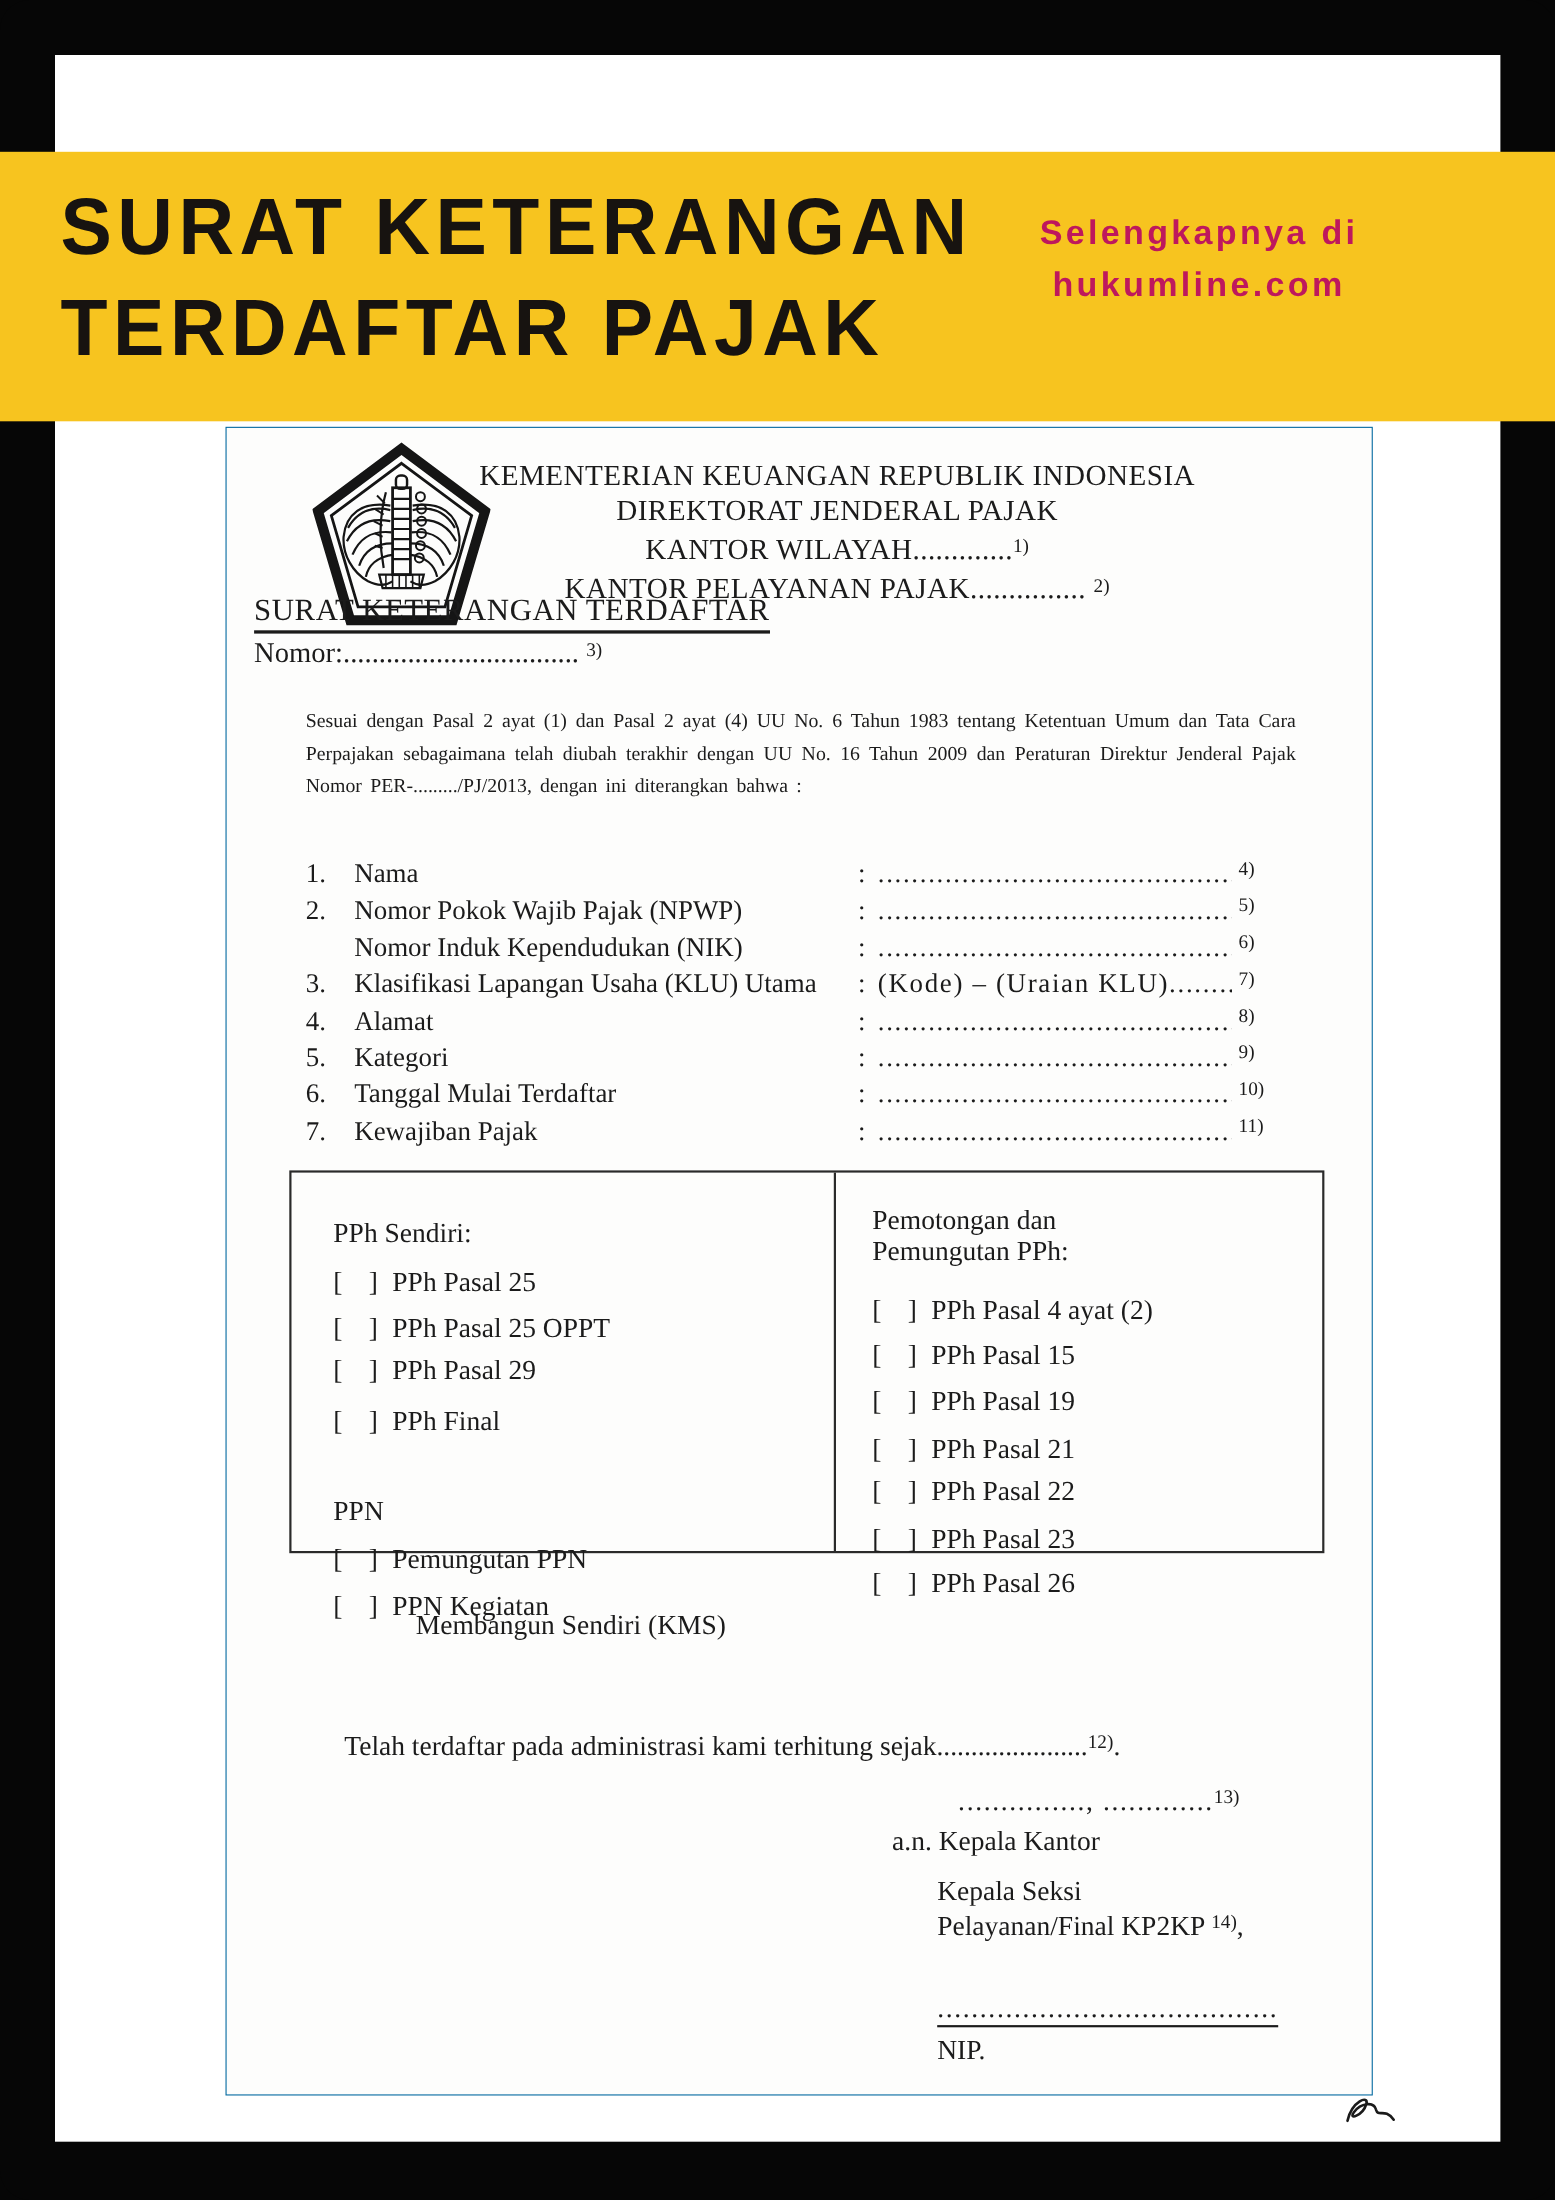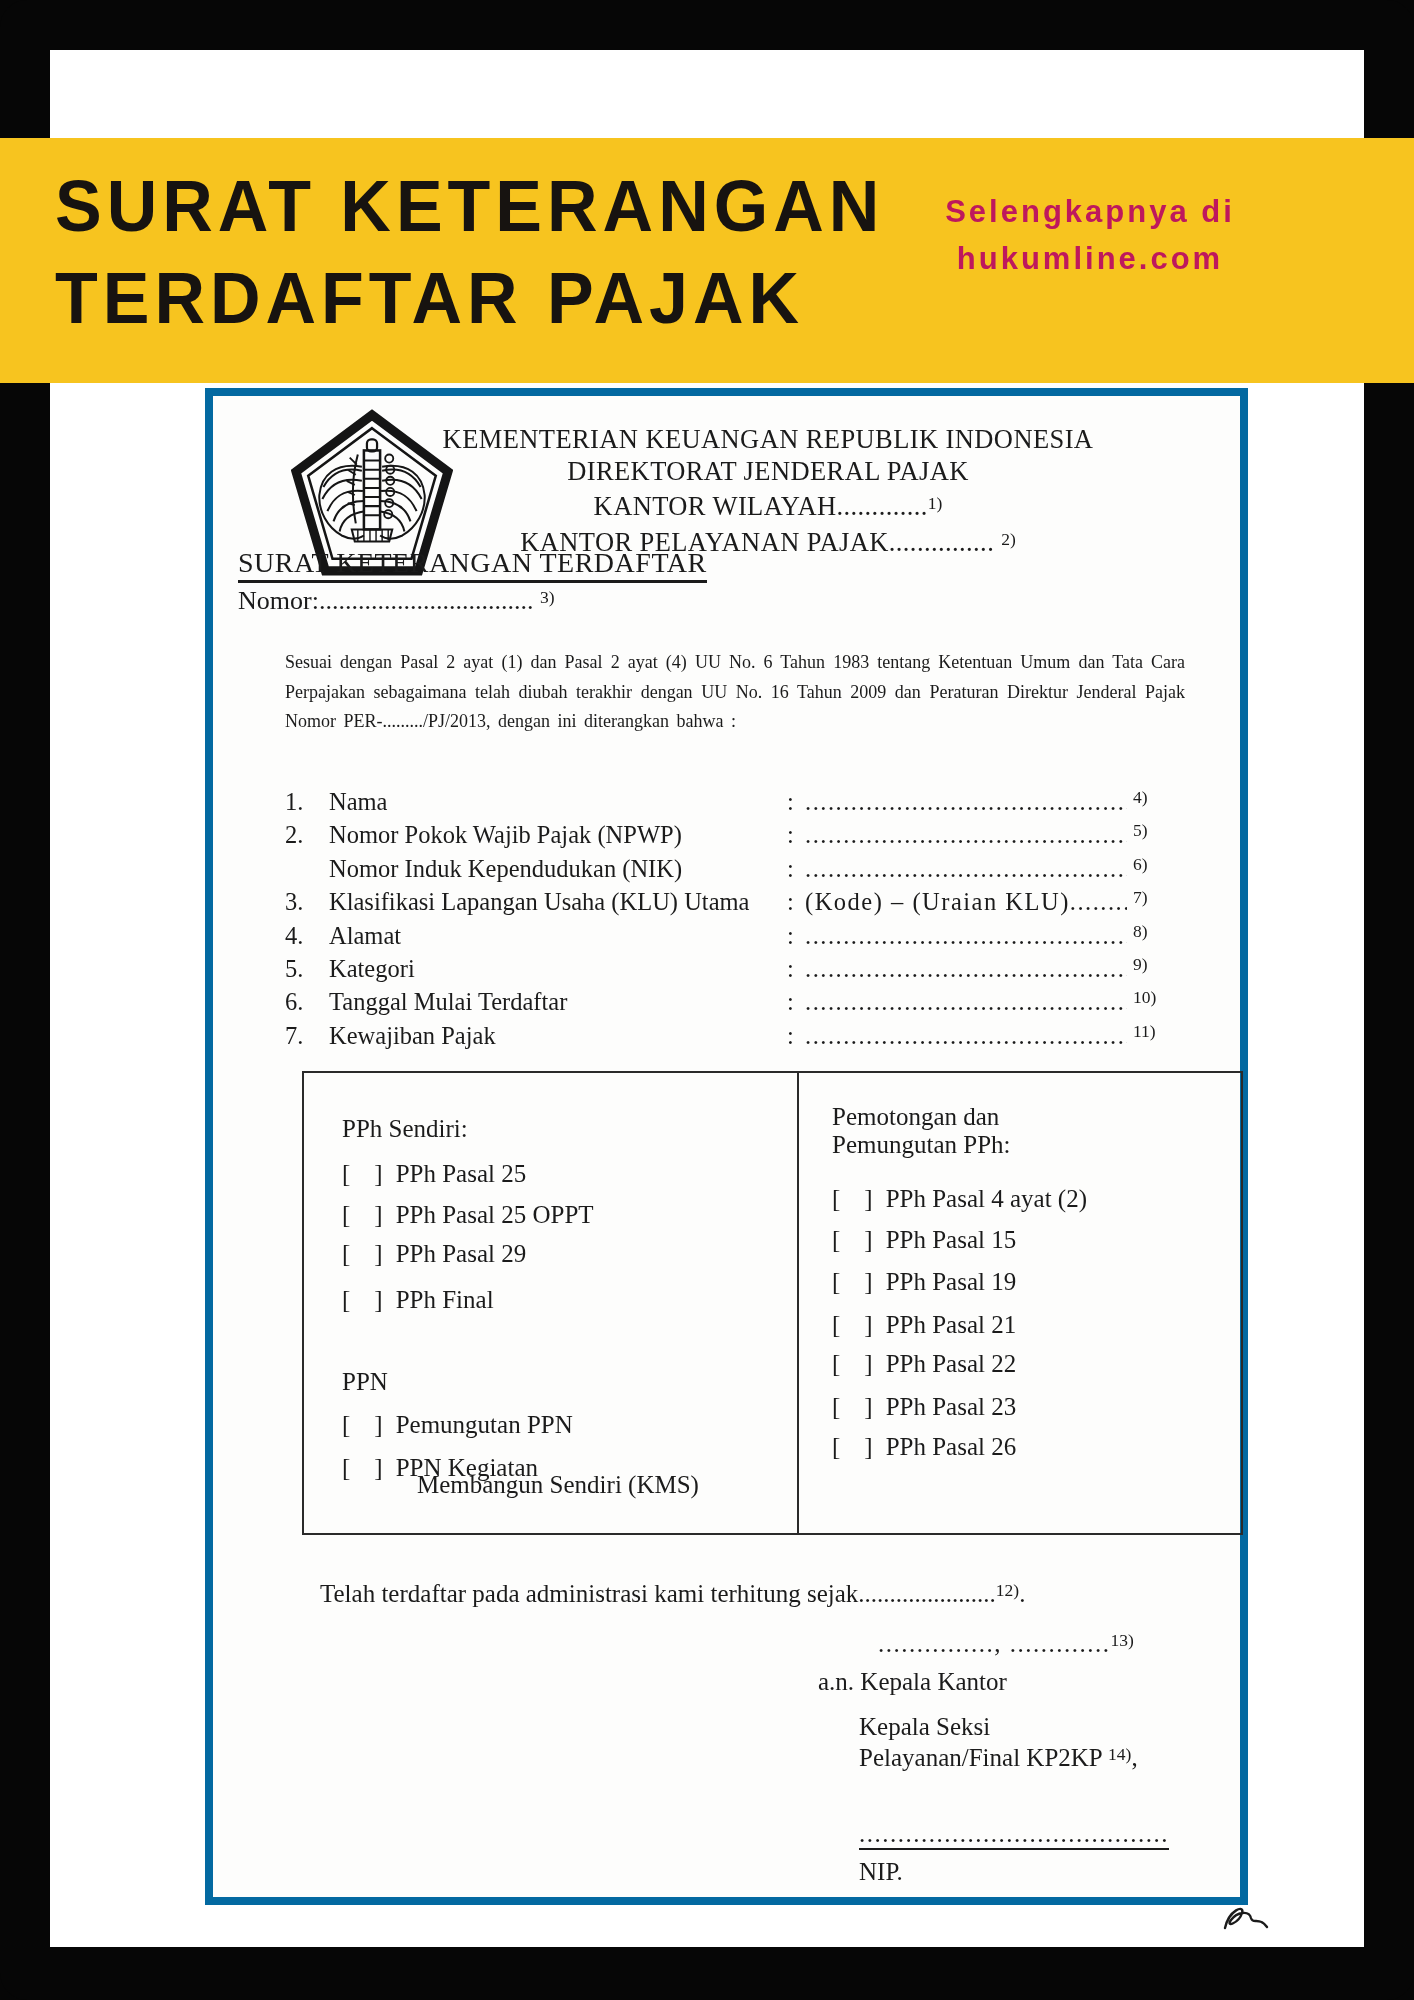--- a/index.html
+++ b/index.html
@@ -11,41 +11,41 @@
   .banner{position:absolute;left:0;top:138px;width:1414px;height:245px;}
   .banner-title{position:absolute;left:55px;top:20px;width:900px;
                 font-family:"Liberation Sans",sans-serif;font-weight:800;
                 font-size:70px;line-height:92px;letter-spacing:5px;}
   .banner-title span{display:block;transform:scaleY(1.04);transform-origin:left top;}
   .banner-promo{position:absolute;left:925px;top:50px;width:330px;text-align:center;
                 font-family:"Liberation Sans",sans-serif;font-weight:700;
                 font-size:31px;line-height:47px;letter-spacing:3px;}
   
   .doc{position:absolute;left:205px;top:388px;width:1043px;height:1517px;background:#fdfdfc;
-       border:8px solid #0369a1;box-sizing:border-box;font-size:24.5px;}
+       border:1px solid #0369a1;box-sizing:border-box;font-size:24.5px;}
   .logo{position:absolute;left:78px;top:12px;width:162px;height:176px;}
   .doc-header{position:absolute;left:110px;top:27px;width:890px;text-align:center;
               font-size:26.5px;line-height:32.2px;letter-spacing:0.4px;}
   .doc-titleblock{position:absolute;left:0;top:151px;width:100%;padding-left:25px;}
   .doc-title{display:inline-block;font-size:28px;border-bottom:3px solid #1b1b1b;padding-bottom:1px;letter-spacing:0.5px;}
   .doc-nomor{margin-top:3px;font-size:26px;}
   sup.ref{font-size:17.5px;vertical-align:6px;letter-spacing:0;}
   .paragraph{position:absolute;left:72px;top:252px;width:900px;text-align:justify;
              font-size:18px;line-height:29.6px;word-spacing:3px;}
   
   .fields{position:absolute;left:72px;top:389px;width:892px;}
   .frow{display:flex;align-items:baseline;height:33.4px;line-height:33.4px;white-space:nowrap;}
   .fnum{width:44px;flex:0 0 44px;}
   .flabel{width:458px;flex:0 0 458px;overflow:hidden;}
   .fcolon{width:18px;flex:0 0 18px;}
   .fdots{flex:1 1 auto;overflow:hidden;letter-spacing:1.5px;}
   .fref{flex:0 0 44px;text-align:left;font-size:17.5px;position:relative;top:-7px;padding-left:6px;}
   
-  .taxtable{position:absolute;left:57px;top:675px;width:941px;height:464px;
-            border:2px solid #2a2a2a;box-sizing:border-box;margin-left:32px;}
+  .taxtable{position:absolute;left:57px;top:675px;width:941px;height:348px;
+            border:2px solid #2a2a2a;box-sizing:border-box;}
   .tt-divider{position:absolute;left:493px;top:0;width:2px;height:100%;background:#2a2a2a;}
   .tt-line{position:absolute;white-space:nowrap;font-size:25px;}
   .cbrow{display:flex;align-items:baseline;}
   .cb-gap{display:inline-block;width:24px;}
   .cb-after{display:inline-block;width:13px;}
   
   .f-abs{position:absolute;white-space:nowrap;font-size:25px;}
   .sig-dotted{letter-spacing:1.5px;border-bottom:2.5px solid #1b1b1b;padding-bottom:0px;}
   .squiggle{position:absolute;left:1215px;top:1900px;width:62px;height:38px;}
 </style>

